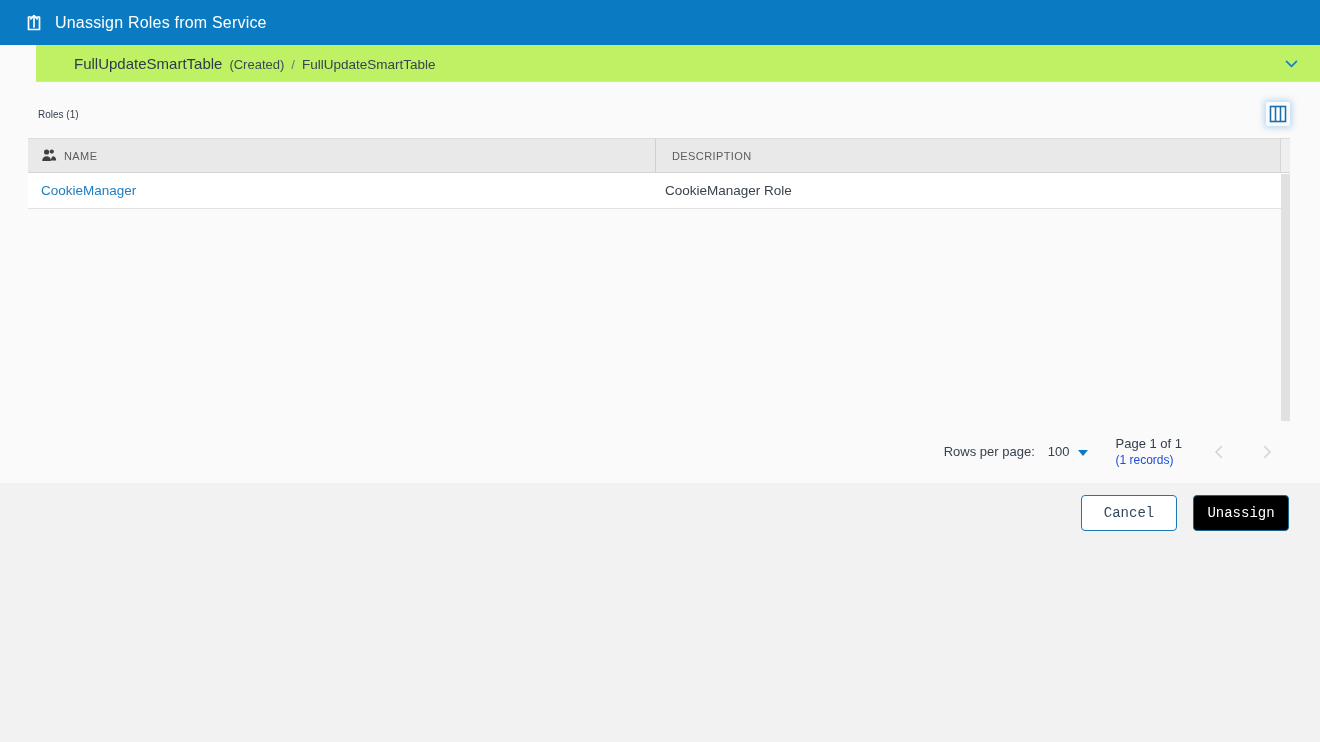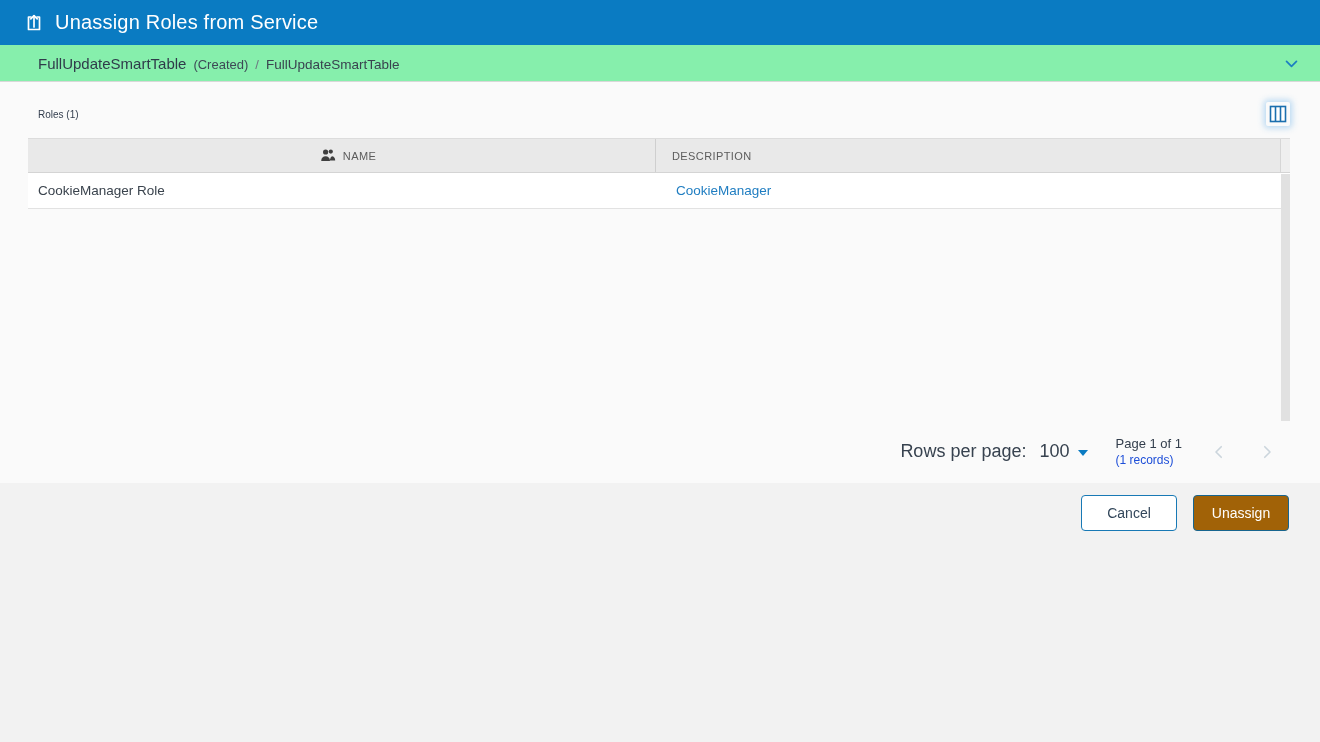--- a/index.html
+++ b/index.html
@@ -3,71 +3,71 @@
 <meta charset="utf-8">
 <style>
   * { margin:0; padding:0; box-sizing:border-box; }
   html,body { width:1320px; height:742px; overflow:hidden; }
   body { font-family:"Liberation Sans", sans-serif; background:#fafafa; color:#38424f; }
   .app { width:1320px; height:742px; display:flex; flex-direction:column; }
 
   
   .titlebar { height:45px; background:#0a7bc2; display:flex; align-items:center; padding:0 24px; flex:0 0 auto; }
   .title-icon { display:inline-flex; margin-right:11px; }
-  .titlebar h1 { color:#ffffff; font-size:20px; font-weight:400; letter-spacing:.2px; }
+  .titlebar h1 { color:#ffffff; font-size:16px; font-weight:400; letter-spacing:.2px; }
 
   
-  .breadcrumb-bar { height:37px; background:#86efac; border-bottom:1px solid #d8d8d8; display:flex; align-items:center; justify-content:space-between; padding:0 16px 0 38px; flex:0 0 auto; }
+  .breadcrumb-bar { height:37px; background:#bef264; border-bottom:1px solid #d8d8d8; display:flex; align-items:center; justify-content:space-between; padding:0 16px 0 38px; flex:0 0 auto;margin-left:36px; }
   .crumbs { display:flex; align-items:baseline; gap:7px; }
   .crumb-primary { font-size:15px; color:#2f3b4a; }
   .crumb-status { font-size:13px; color:#3d4956; }
   .crumb-sep { font-size:13px; color:#6d7680; }
   .crumb-secondary { font-size:13.5px; color:#39434f; }
   .chev-btn { display:inline-flex; align-items:center; justify-content:center; width:26px; height:26px; cursor:pointer; }
 
   
   .content { flex:1 1 auto; display:flex; flex-direction:column; padding:0 30px 0 28px; background:#fafafa; min-height:0; }
   .content-head { height:56px; display:flex; align-items:center; justify-content:space-between; padding:8px 0 0 10px; flex:0 0 auto; }
   .content-head h2 { font-size:10px; font-weight:400; color:#333e4e; }
   .columns-icon { display:inline-flex; padding:2px; border-radius:2px; box-shadow:0 0 6px 2px rgba(102,175,233,.45); cursor:pointer; }
 
   
   .table { flex:1 1 auto; display:flex; flex-direction:column; position:relative; min-height:0; }
   .thead { height:35px; background:#e9e9e9; border-top:1px solid #dcdcdc; border-bottom:1px solid #d4d4d4; display:flex; flex:0 0 auto; }
   .th { display:flex; align-items:center; font-size:11px; letter-spacing:.4px; color:#5c5c5c; }
-  .th-name { width:627px; padding-left:13px; gap:7px;justify-content:center; }
+  .th-name { width:627px; padding-left:13px; gap:7px; }
   .th-desc { flex:1; padding-left:16px; border-left:1px solid #cfcfcf; }
   .th-endcap { width:10px; border-left:1px solid #d6d6d6; background:#efefef; }
   .trow { height:36px; background:#ffffff; border-bottom:1px solid #e2e2e2; display:flex; align-items:center; flex:0 0 auto; cursor:pointer; }
   .td { font-size:13.5px; }
   .td-name { width:627px; padding-left:13px; }
   .td-name a { color:#1f7dc1; text-decoration:none; cursor:pointer; }
   .td-desc { flex:1; padding-left:10px; color:#3a434d; }
   .rows-filler { flex:1 1 auto; }
   .scroll-thumb { position:absolute; top:36px; bottom:62px; right:0; width:9px; background:#e1e1e1; }
 
   
   .pagination { height:62px; flex:0 0 auto; display:flex; align-items:center; justify-content:flex-end; gap:28px; padding-right:8px; }
-  .rpp { display:flex; align-items:center; gap:5px; font-size:18px; color:#37424f; cursor:pointer; }
+  .rpp { display:flex; align-items:center; gap:5px; font-size:13px; color:#37424f; cursor:pointer; }
   .rpp-value { margin-left:8px;text-align:right; }
   .caret { width:0; height:0; border-left:5px solid transparent; border-right:5px solid transparent; border-top:6px solid #0a7bc2; margin-left:3px; margin-top:2px; }
   .page-info { font-size:13px; color:#333e4c; line-height:1.35; }
   .page-info .records { font-size:12px; color:#1d4ed8; }
   .pg-chevrons { display:flex; align-items:center; gap:30px; padding-right:6px; }
   .pg-chev { display:inline-flex; cursor:default; }
 
   
   .comments-bar { height:33px; background:#fbfbfb; border-top:1px solid #d5d5d5; border-bottom:1px solid #d5d5d5; display:flex; align-items:center; justify-content:space-between; padding:0 14px 0 38px; flex:0 0 auto; cursor:pointer; }
   .comments-bar .lbl { font-size:13.5px; color:#6e757c; }
 
   
   footer { flex:1 0 auto; background:#f2f2f2; display:flex; align-items:flex-start; justify-content:flex-end; gap:16px; padding:12px 31px 0 0; }
-  button { font-family:Liberation Sans, sans-serif; font-size:14px; width:96px; height:36px; border-radius:4px; cursor:pointer; }
+  button { font-family:Liberation Mono, monospace; font-size:14px; width:96px; height:36px; border-radius:4px; cursor:pointer; }
   .btn-cancel { background:#ffffff; border:1px solid #1879b5; color:#33475b; }
-  .btn-unassign { background:#a16207; border:1px solid #17658f; color:#ffffff;text-align:center; }
+  .btn-unassign { background:#000000; border:1px solid #17658f; color:#ffffff;text-align:center; }
 </style>
 </head>
 <body>
 
 <div class="app">
 
   <header class="titlebar">
     <span class="title-icon">
       <svg width="20" height="20" viewBox="0 0 20 20" fill="none" stroke="#ffffff" stroke-width="1.7" stroke-linecap="round" stroke-linejoin="round">
         <path d="M7 4 H4.5 V16.5 H15.5 V4 H13"></path>
@@ -119,24 +119,24 @@
           </span>
           <span>NAME</span>
         </div>
         <div class="th th-desc">
           <span>DESCRIPTION</span>
         </div>
         <div class="th-endcap"></div>
       </div>
 
       <div class="trow">
-        <div class="td td-desc">CookieManager Role</div>
         <div class="td td-name">
           <a>CookieManager</a>
         </div>
+        <div class="td td-desc">CookieManager Role</div>
       </div>
 
       <div class="rows-filler"></div>
       <div class="scroll-thumb"></div>
 
       <div class="pagination">
         <div class="rpp">
           <span>Rows per page:</span>
           <span class="rpp-value">100</span>
           <span class="caret"></span>

